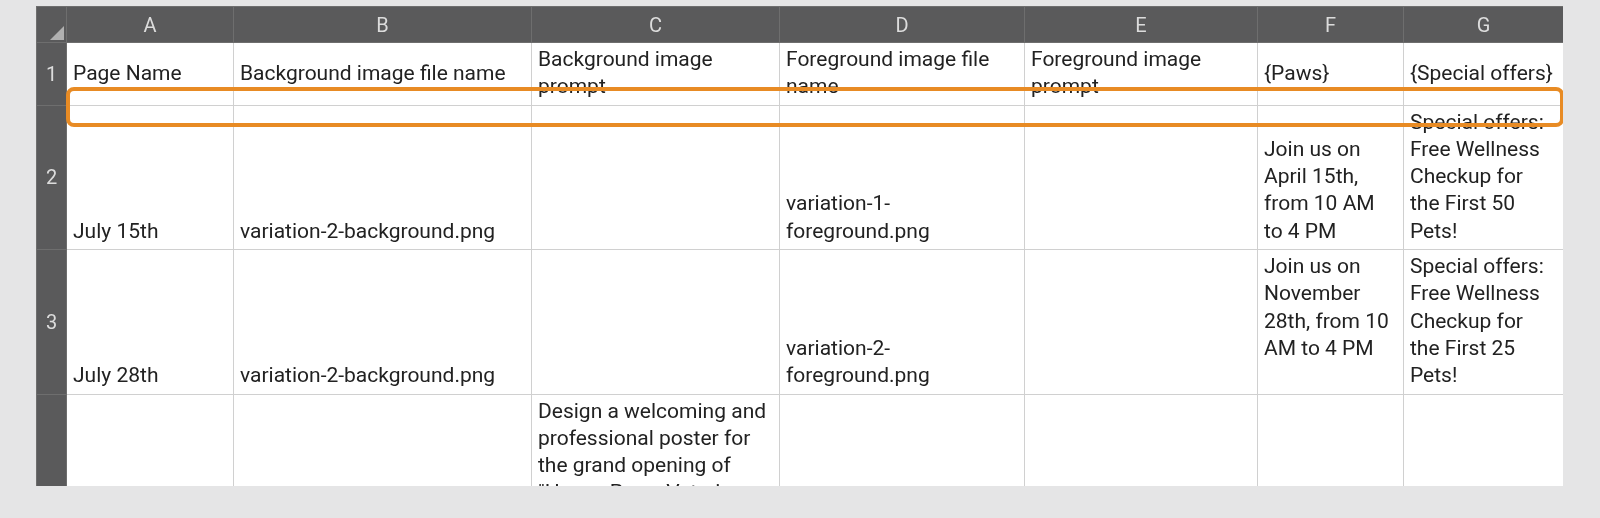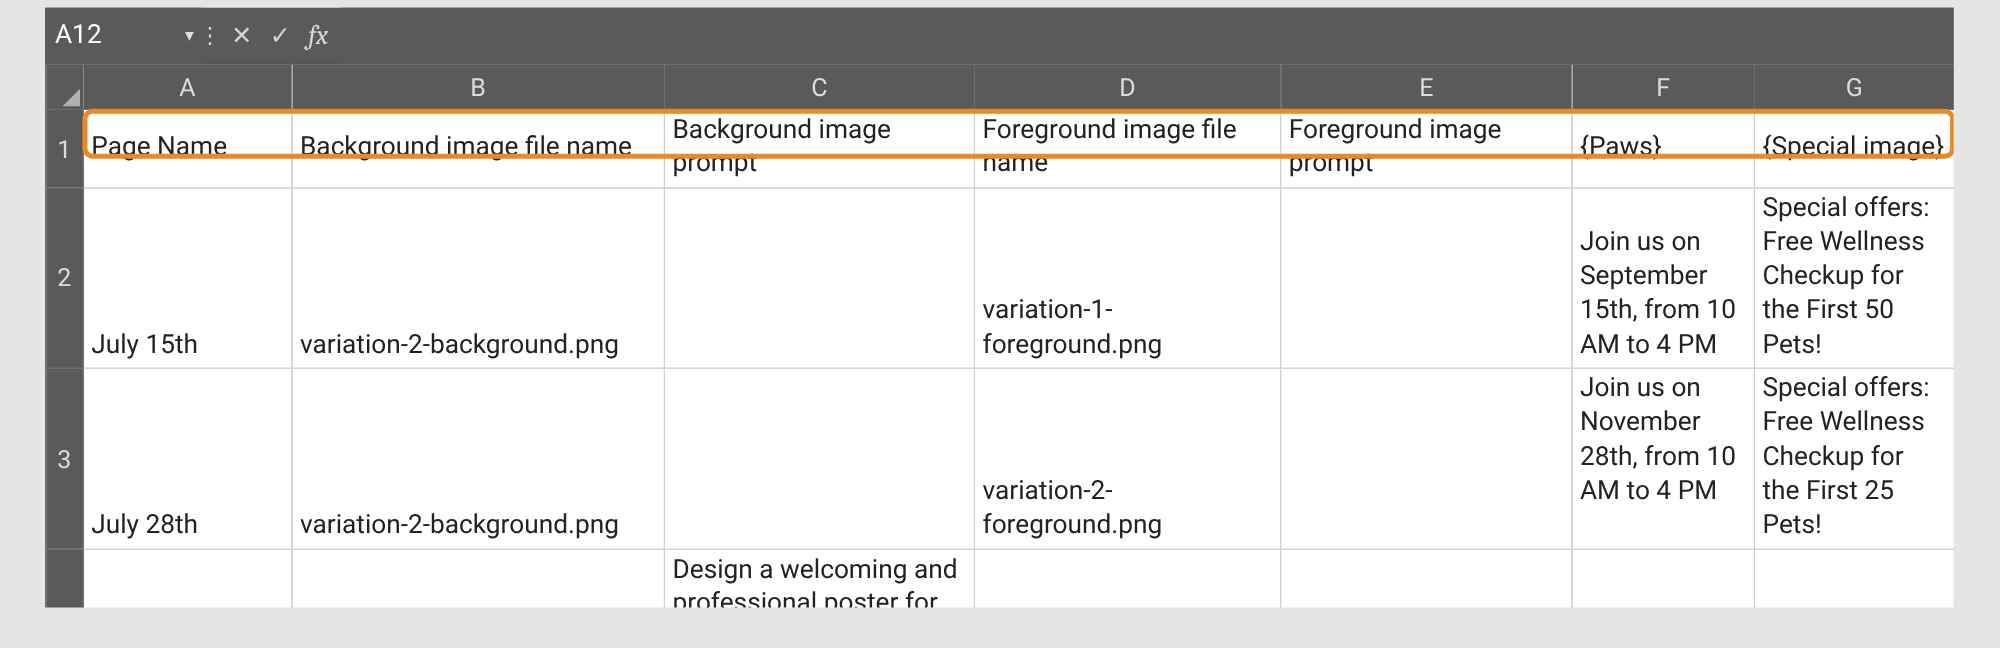--- a/index.html
+++ b/index.html
@@ -140,33 +140,20 @@
   col.cD { width: 245px; }
   col.cE { width: 233px; }
   col.cF { width: 146px; }
   col.cG { width: 160px; }
 </style>
 </head>
 <body>
 
 <div class="sheet-wrap">
 
-  <div class="fbar">
-    <div class="name-box">
-      <span>A12</span>
-      <span class="chev">▾</span>
-    </div>
-    <div class="fbar-divider">⋮</div>
-    <div class="fbar-controls">
-      <span>✕</span>
-      <span>✓</span>
-      <span class="fx">fx</span>
-    </div>
-    <input class="formula-input" value="" style="">
-  </div>
 
   <table class="sheet">
     <colgroup>
       <col class="rowhdr">
         <col class="cA">
         <col class="cB">
         <col class="cC">
         <col class="cD">
         <col class="cE">
         <col class="cF">
@@ -188,30 +175,30 @@
     </thead>
     <tbody>
       <tr class="header-row" style="height:34px">
         <th>1</th>
         <td>Page Name</td>
         <td>Background image file name</td>
         <td>Background image prompt</td>
         <td>Foreground image file name</td>
         <td>Foreground image prompt</td>
         <td>{Paws}</td>
-        <td>{Special image}</td>
+        <td>{Special offers}</td>
       </tr>
       <tr style="height:118px">
         <th>2</th>
         <td>July 15th</td>
         <td>variation-2-background.png</td>
         <td></td>
         <td>variation-1-foreground.png</td>
         <td></td>
-        <td style="vertical-align:bottom">Join us on September 15th, from 10 AM to 4 PM</td>
+        <td style="vertical-align:bottom">Join us on April 15th, from 10 AM to 4 PM</td>
         <td style="vertical-align:top">Special offers: Free Wellness Checkup for the First 50 Pets!</td>
       </tr>
       <tr style="height:116px">
         <th>3</th>
         <td>July 28th</td>
         <td>variation-2-background.png</td>
         <td></td>
         <td>variation-2-foreground.png</td>
         <td></td>
         <td style="vertical-align:top">Join us on November 28th, from 10 AM to 4 PM</td>

